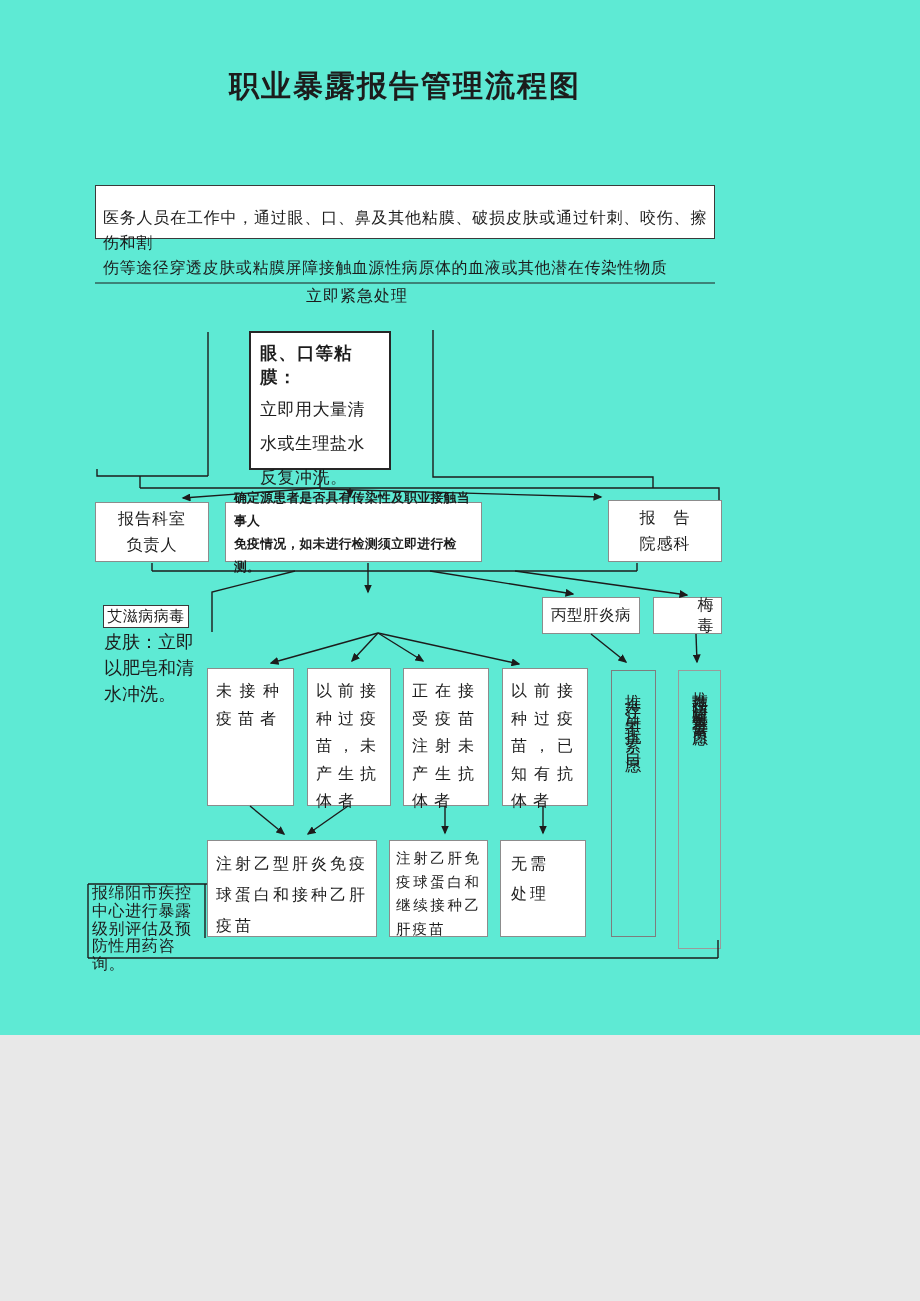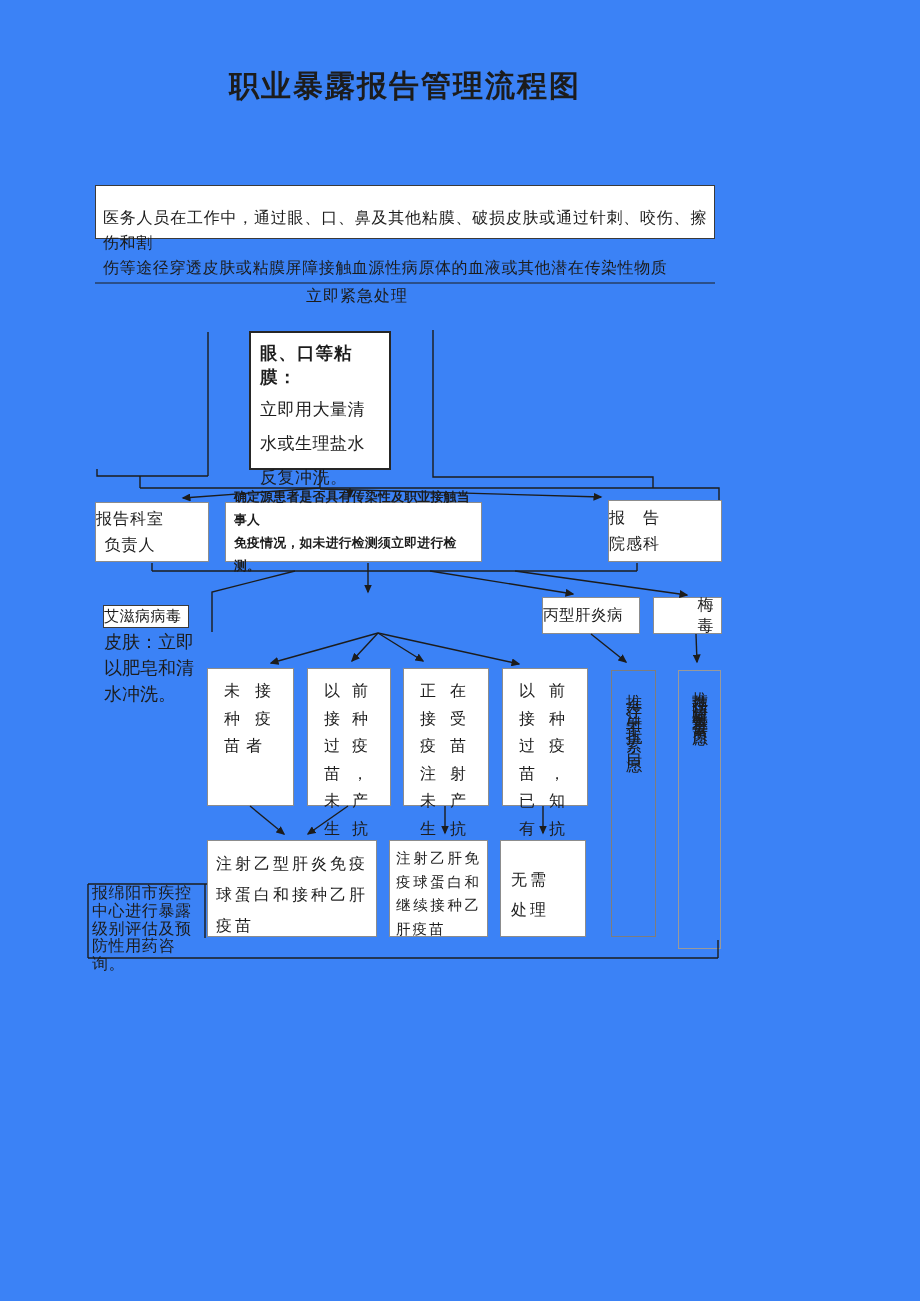--- a/index.html
+++ b/index.html
@@ -1,56 +1,56 @@
 <!DOCTYPE html>
 <html><head>
 <meta charset="utf-8">
 <style>
   html,body{margin:0;padding:0;background:#e8e8e8;}
   #page{
-    position:relative;width:920px;height:1301px;background:#3b82f6;margin:0 auto;
-    font-family:Liberation Serif, serif;color:#1c1c1c;overflow:hidden;
+    position:relative;width:920px;height:1035px;background:#5eead4;margin:0 auto;
+    font-family:Liberation Sans, sans-serif;color:#1c1c1c;overflow:hidden;
   }
   .abs{position:absolute;}
   .pre{white-space:pre-line;}
   .box{position:absolute;box-sizing:border-box;border:1.5px solid #8c8c8c;background:#fff;}
-  .ctr{display:flex;align-items:center;text-align:center;}
+  .ctr{display:flex;align-items:center;justify-content:center;text-align:center;}
   #title{left:95px;top:66px;width:620px;text-align:center;font-size:30px;font-weight:bold;letter-spacing:2px;}
   #intro-box{left:95px;top:185px;width:620px;height:54px;border:1.5px solid #3a3a3a;
     font-size:16px;line-height:25px;padding:19px 7px;letter-spacing:0.6px;text-align:justify;}
   #emergency-label{left:272px;top:286px;width:170px;text-align:center;font-size:16px;letter-spacing:1px;}
   #mucosa-box{left:249px;top:331px;width:142px;height:139px;border:2px solid #262626;padding:8px 9px;}
   #mucosa-title{font-size:17.5px;font-weight:bold;letter-spacing:1px;}
   #mucosa-body{font-size:17px;line-height:34px;margin-top:4px;letter-spacing:0.5px;}
   #sharp-text{left:440px;top:331px;width:276px;font-size:15.5px;line-height:28px;text-align:justify;letter-spacing:0.3px;}
   #report-dept{left:95px;top:502px;width:114px;height:60px;font-size:16px;line-height:26px;letter-spacing:1px;}
   #report-assess{left:225px;top:502px;width:257px;height:60px;font-size:12.8px;line-height:23px;
     font-weight:600;padding:6px 8px;display:flex;align-items:center;text-align:left;letter-spacing:0.3px;}
   #report-infect{left:608px;top:500px;width:114px;height:62px;font-size:16px;line-height:26px;letter-spacing:1px;}
   #hiv-label{left:103px;top:605px;width:86px;height:23px;border:1.2px solid #3a3a3a;font-size:15px;letter-spacing:0.5px;}
   #hiv-note{left:104px;top:629px;width:96px;font-size:18px;line-height:26px;}
   #virus-hbv{left:250px;top:597px;width:278px;height:37px;font-size:17px;letter-spacing:3px;}
   #virus-hcv{left:542px;top:597px;width:98px;height:37px;font-size:15.5px;letter-spacing:0.5px;}
   #virus-syph{left:653px;top:597px;width:69px;height:37px;font-size:16px;letter-spacing:1px;padding-left:37px;}
   .status-box{top:668px;height:138px;font-size:16px;letter-spacing:6px;line-height:27.5px;
-    padding:8px 16px;text-align:justify;}
+    padding:8px 8px;text-align:justify;}
   #status-0{left:207px;width:87px;}
   #status-1{left:307px;width:84px;}
   #status-2{left:403px;width:86px;}
   #status-3{left:502px;width:86px;}
   .vcol{top:670px;display:flex;justify-content:center;box-sizing:border-box;}
   #col-interferon{left:611px;width:45px;height:267px;border:1.5px solid #7d7d7d;padding-top:10px;}
   #col-penicillin{left:678px;width:43px;height:279px;border:1.5px solid #9a9a9a;padding-top:8px;}
   .vtext{writing-mode:vertical-rl;font-size:16px;}
   #col-interferon .vtext{letter-spacing:7px;font-size:16.5px;}
   #col-penicillin .vtext{letter-spacing:3px;}
   .treat-box{top:840px;height:97px;}
   #treat-0{left:207px;width:170px;font-size:16px;letter-spacing:3px;line-height:31px;padding:7px 8px;text-align:justify;}
   #treat-1{left:389px;width:99px;font-size:14.5px;letter-spacing:2px;line-height:23.5px;padding:6px 6px;text-align:justify;}
-  #treat-2{left:500px;width:86px;font-size:16px;letter-spacing:3px;line-height:30px;padding:24px 10px;}
+  #treat-2{left:500px;width:86px;font-size:16px;letter-spacing:3px;line-height:30px;padding:8px 10px;}
   #cdc-note{left:92px;top:884px;width:102px;font-size:16px;line-height:17.8px;letter-spacing:0.6px;}
   #timing-note{left:197px;top:936px;width:520px;font-size:16.5px;letter-spacing:0.5px;}
   svg.overlay{position:absolute;left:0;top:0;pointer-events:none;}
 </style>
 </head>
 <body>
 
 <div id="page">
 
   <div class="abs" id="title">职业暴露报告管理流程图</div>

